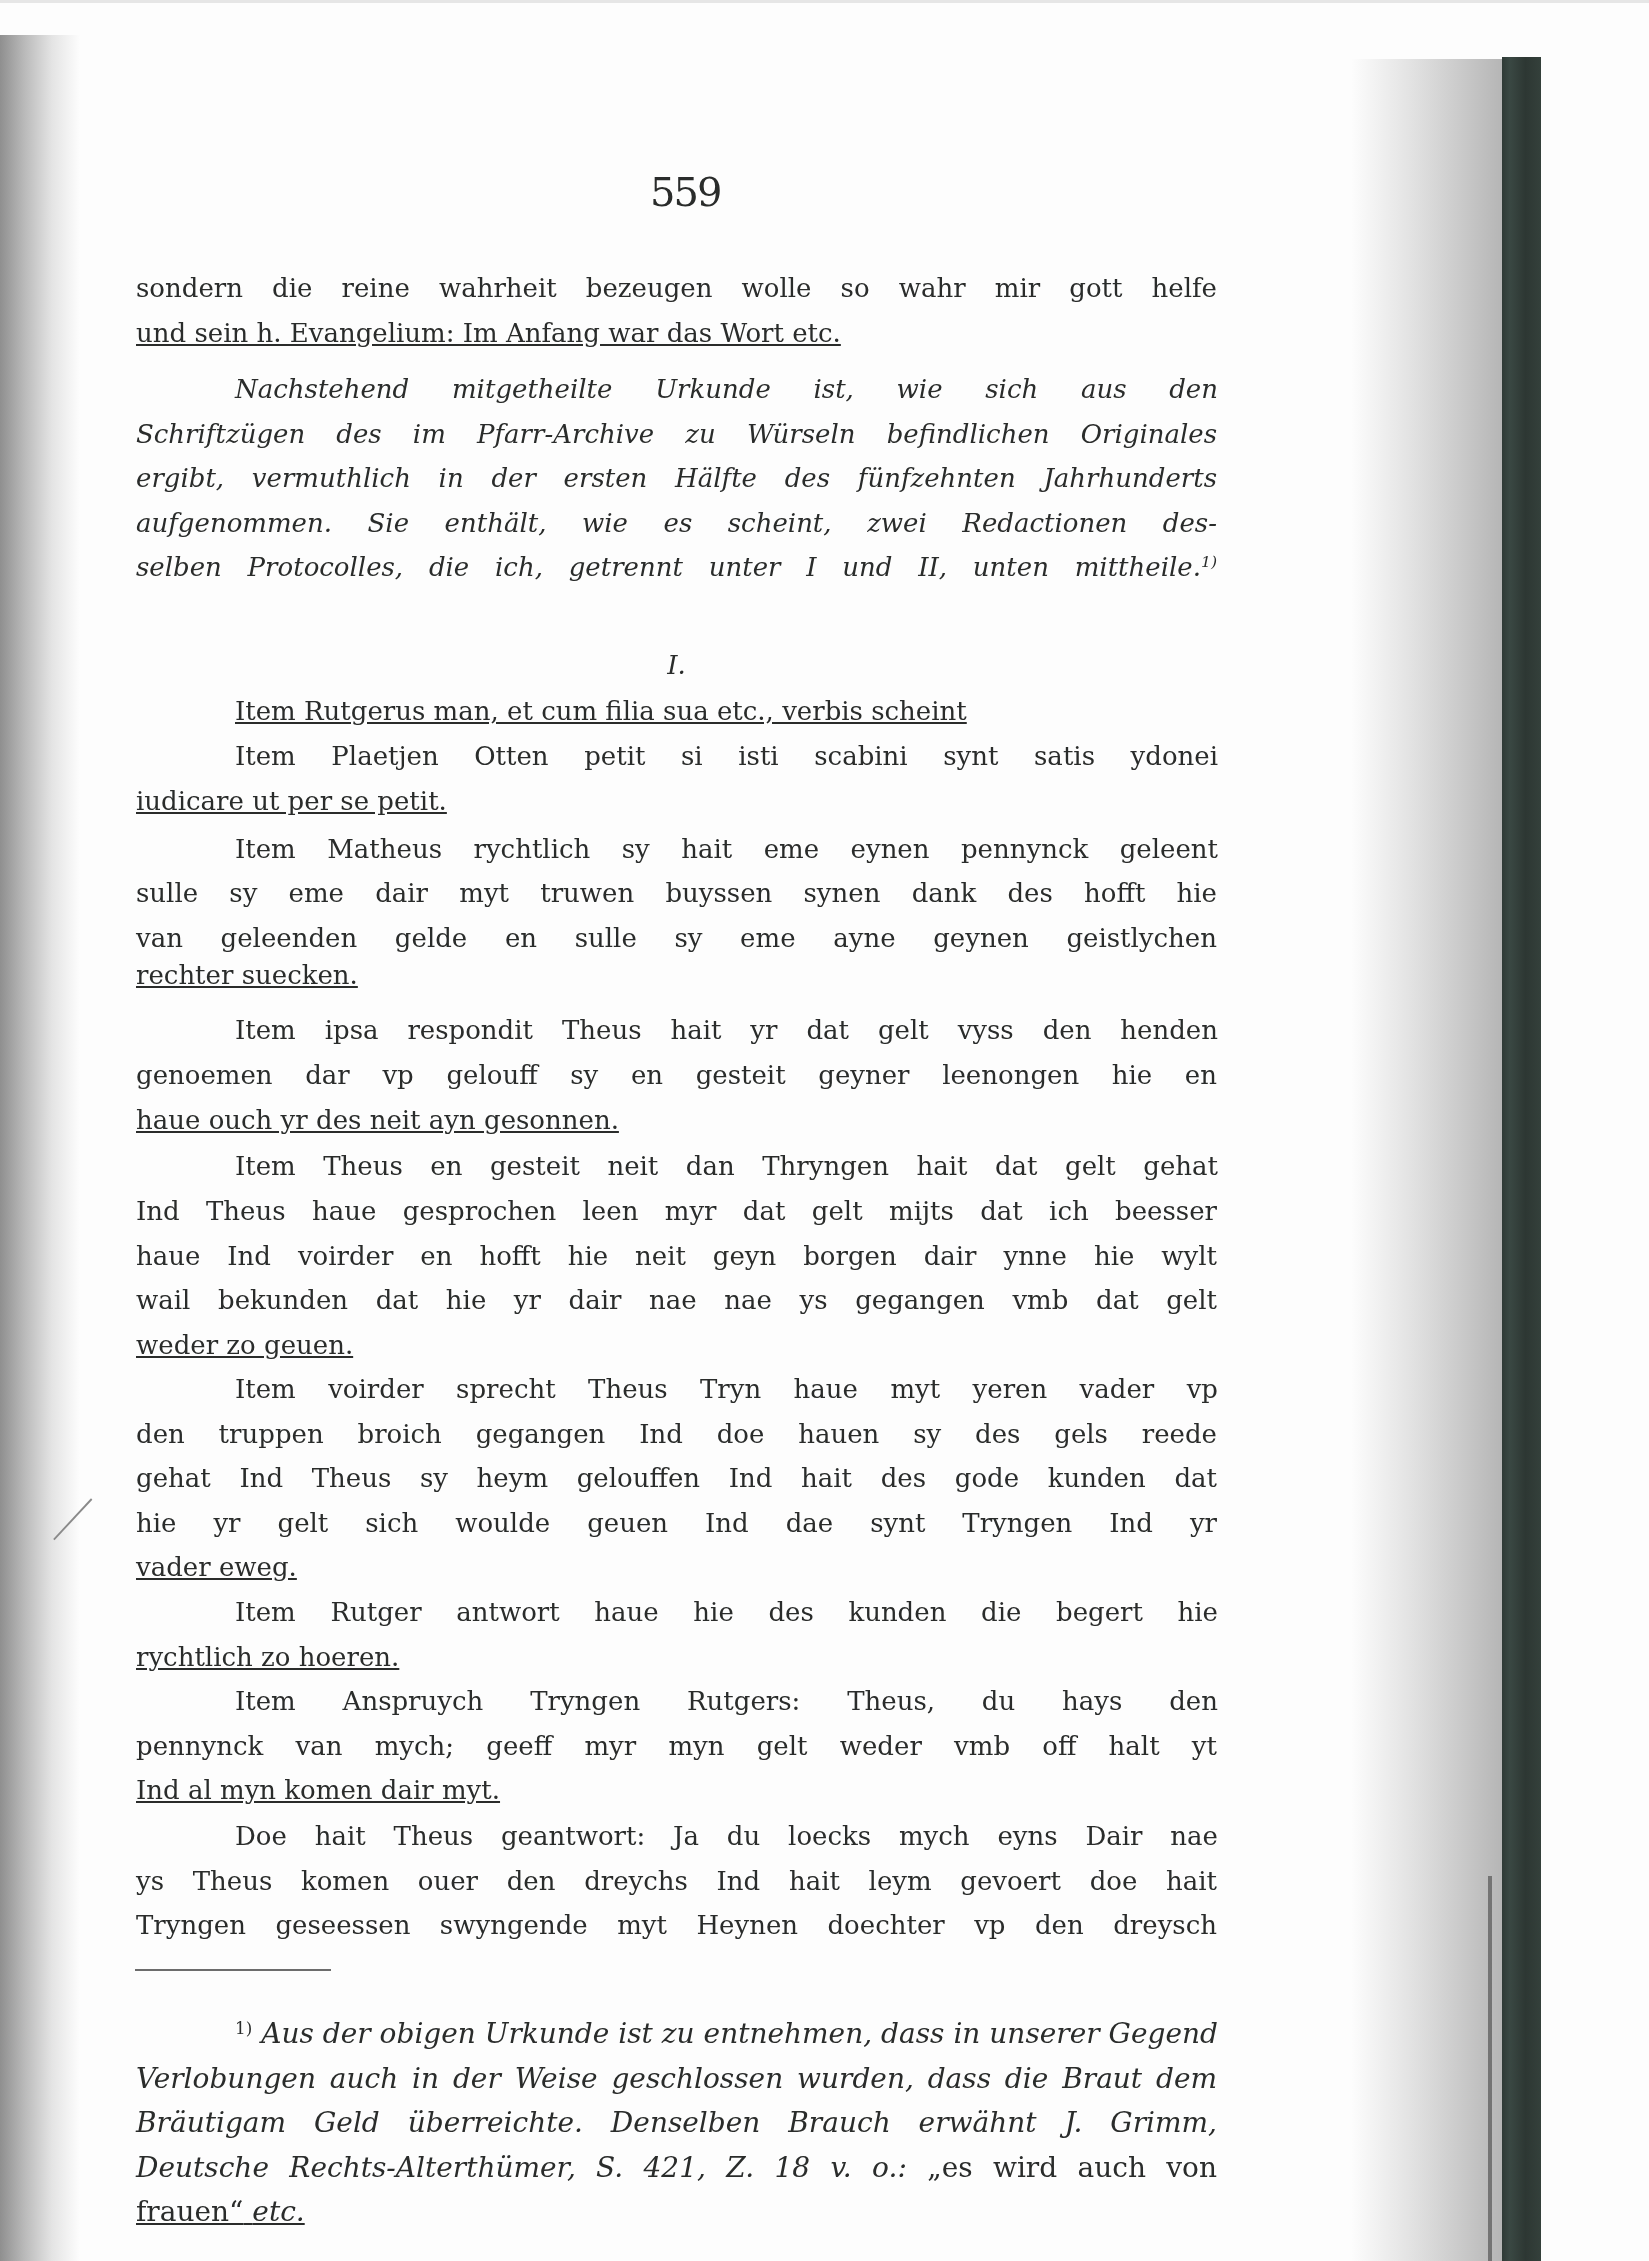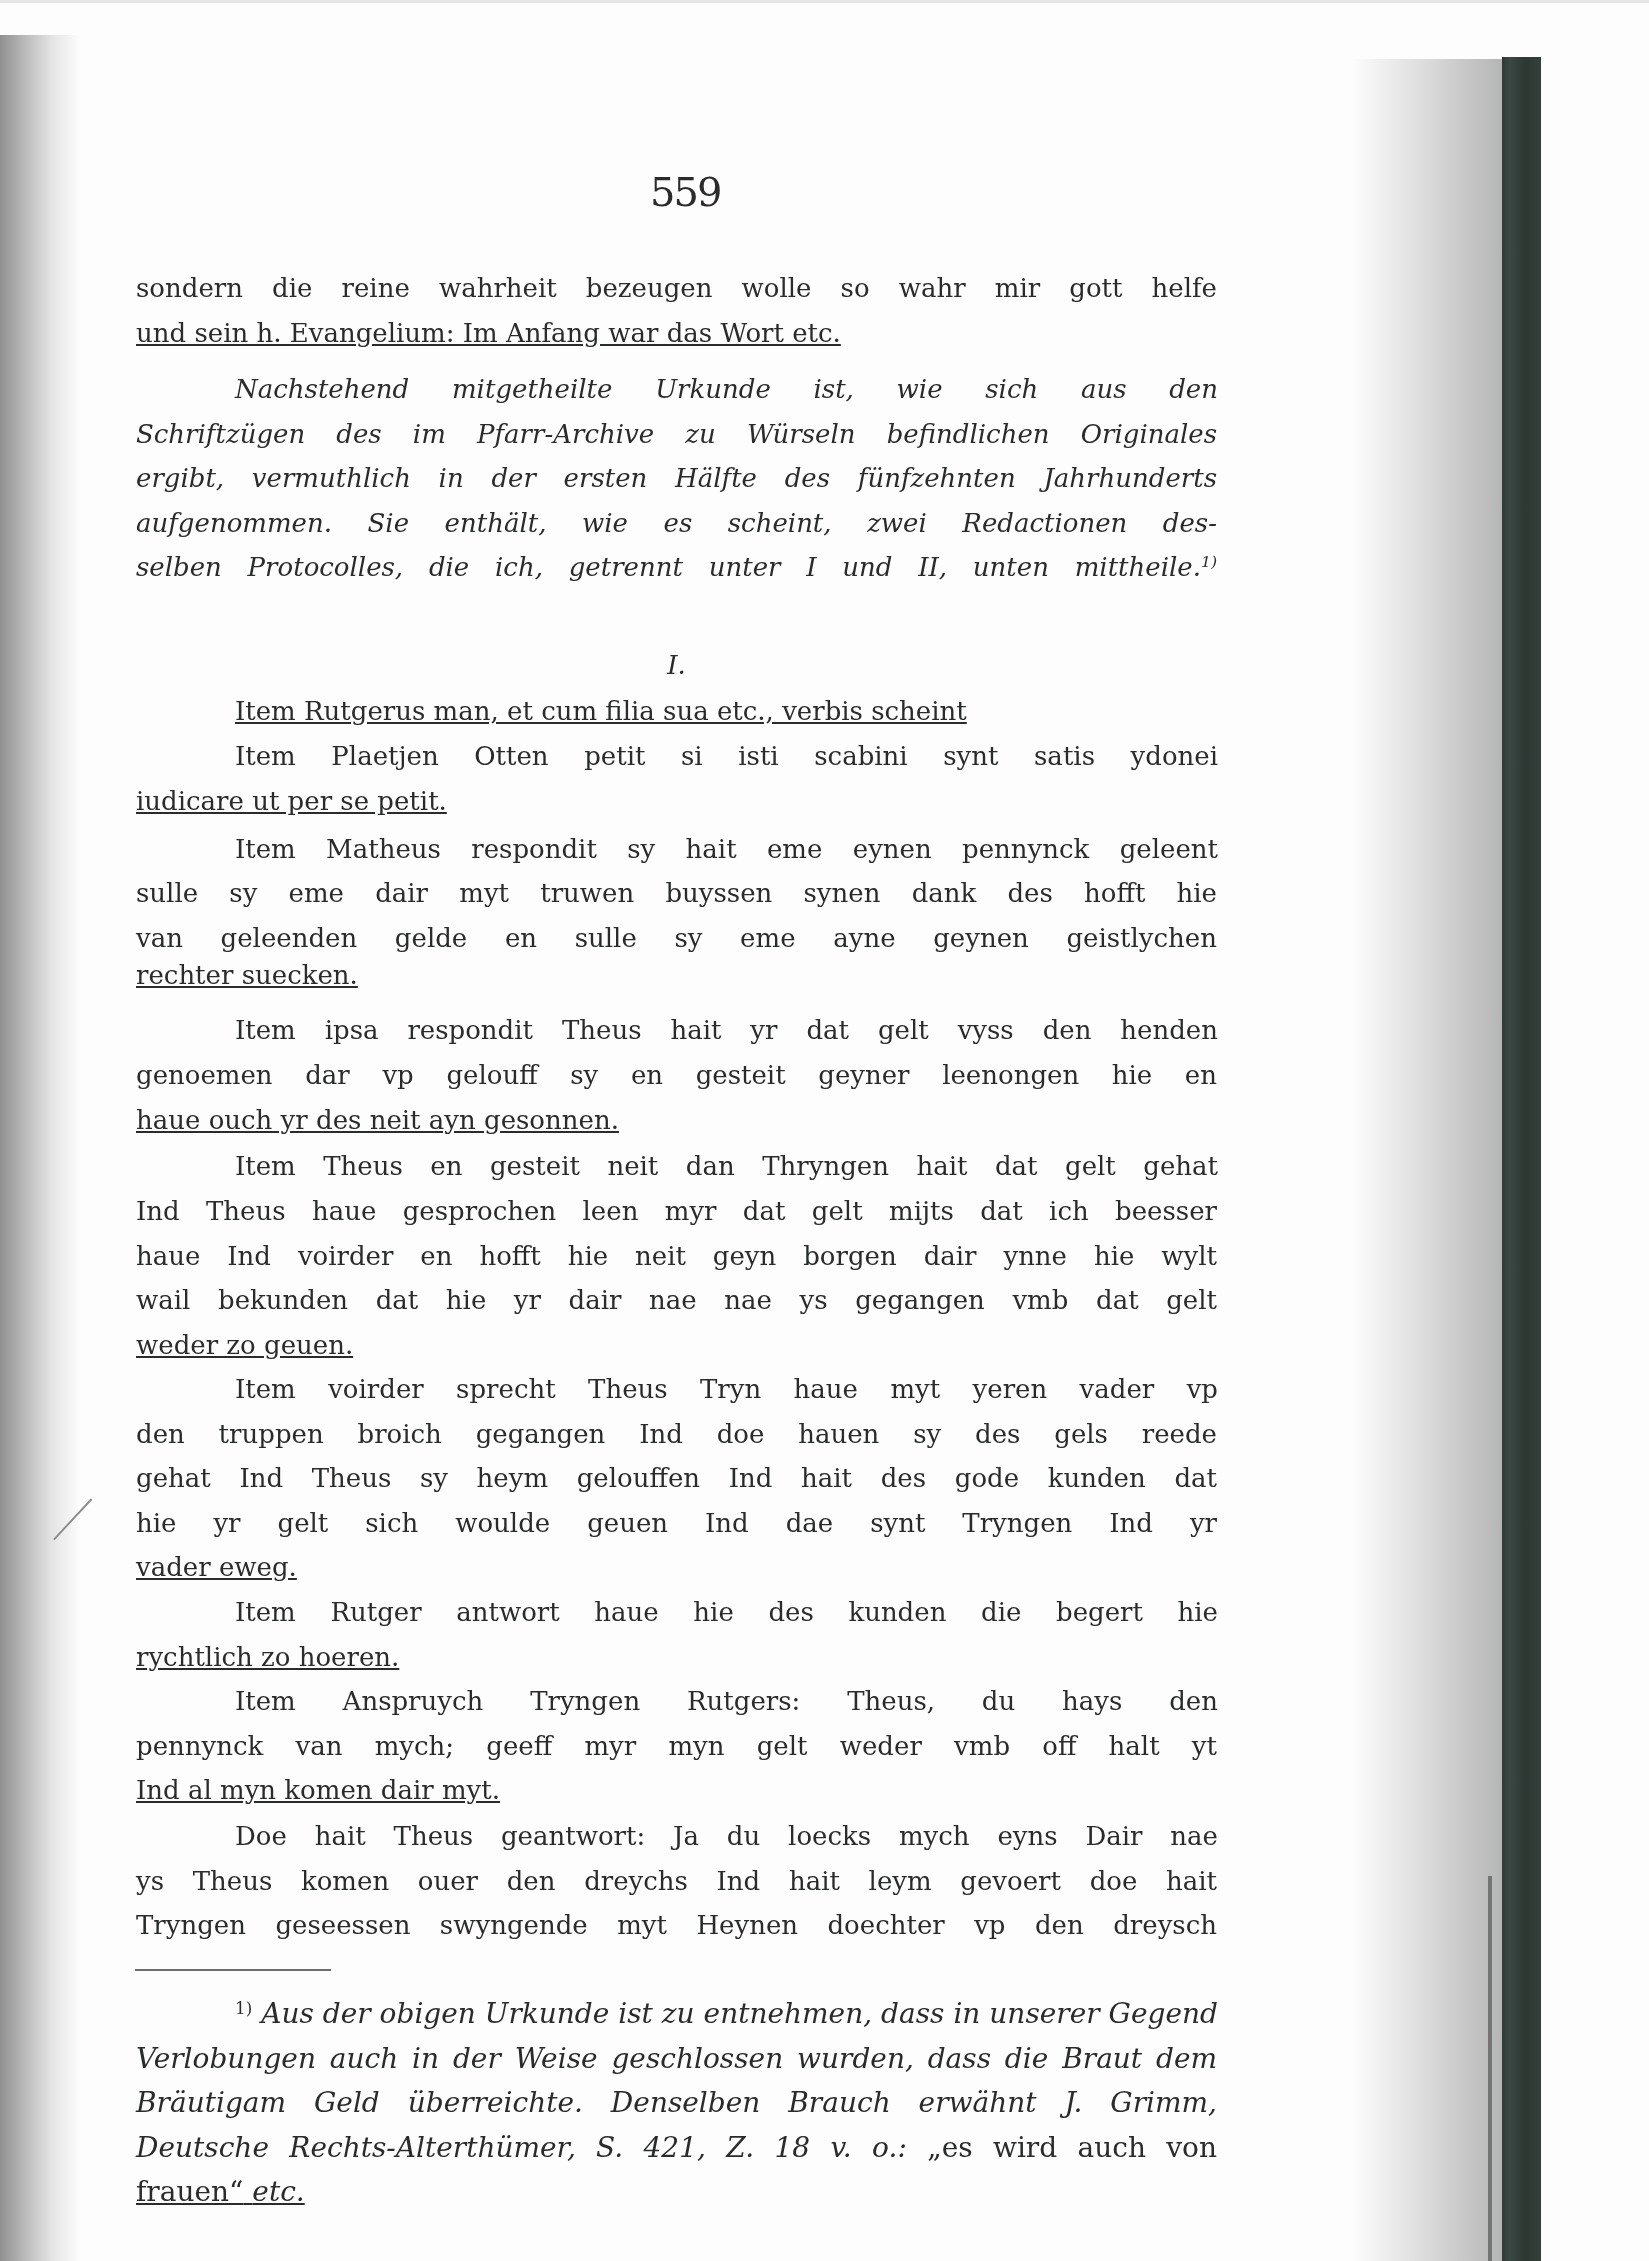--- a/index.html
+++ b/index.html
@@ -30,21 +30,21 @@
   .line {
     position:absolute; left:136px; width:1081px; height:45px;
     font-size:26px; line-height:45px; white-space:nowrap;
     text-align:justify; text-align-last:justify;
   }
   .line.last { text-align-last:left;text-decoration:underline; }
   .line.indent { left:235px; width:983px; }
   .it { font-style:italic; }
   .center { text-align:center !important; text-align-last:center !important; }
   .fn-rule { position:absolute; left:135px; top:1969px; width:196px; height:1.9px; background:#6c6c6c; }
-  .fn { font-size:28px; }
+  .fn { font-size:28px;margin-top:20px; }
   sup { font-size:0.6em; vertical-align:0.55em; line-height:0; }
 </style>
 </head>
 <body>
 
 <div class="top-strip"></div>
 <div class="left-shade"></div>
 <div class="right-shade"></div>
 <div class="spine"></div>
 <div class="spine-line"></div>
@@ -58,21 +58,21 @@
 <div class="line it" style="top:412px">Schriftzügen des im Pfarr-Archive zu Würseln befindlichen Originales</div>
 <div class="line it" style="top:456px">ergibt, vermuthlich in der ersten Hälfte des fünfzehnten Jahrhunderts</div>
 <div class="line it" style="top:501px">aufgenommen. Sie enthält, wie es scheint, zwei Redactionen des-</div>
 <div class="line it" style="top:545px"><span>selben Protocolles, die ich, getrennt unter I und II, unten mittheile.</span><sup>1)</sup></div>
 
 <div class="line it center" style="top:643px">I.</div>
 
 <div class="line indent last" style="top:689px">Item Rutgerus man, et cum filia sua etc., verbis scheint</div>
 <div class="line indent" style="top:734px">Item Plaetjen Otten petit si isti scabini synt satis ydonei</div>
 <div class="line last" style="top:779px">iudicare ut per se petit.</div>
-<div class="line indent" style="top:827px">Item Matheus respondit sy hait eme eynen pennynck geleent</div>
+<div class="line indent" style="top:827px">Item Matheus rychtlich sy hait eme eynen pennynck geleent</div>
 <div class="line" style="top:871px">sulle sy eme dair myt truwen buyssen synen dank des hofft hie</div>
 <div class="line" style="top:916px">van geleenden gelde en sulle sy eme ayne geynen geistlychen</div>
 <div class="line last" style="top:953px">rechter suecken.</div>
 <div class="line indent" style="top:1008px">Item ipsa respondit Theus hait yr dat gelt vyss den henden</div>
 <div class="line" style="top:1053px">genoemen dar vp gelouff sy en gesteit geyner leenongen hie en</div>
 <div class="line last" style="top:1098px">haue ouch yr des neit ayn gesonnen.</div>
 <div class="line indent" style="top:1144px">Item Theus en gesteit neit dan Thryngen hait dat gelt gehat</div>
 <div class="line" style="top:1189px">Ind Theus haue gesprochen leen myr dat gelt mijts dat ich beesser</div>
 <div class="line" style="top:1234px">haue Ind voirder en hofft hie neit geyn borgen dair ynne hie wylt</div>
 <div class="line" style="top:1278px">wail bekunden dat hie yr dair nae nae ys gegangen vmb dat gelt</div>

